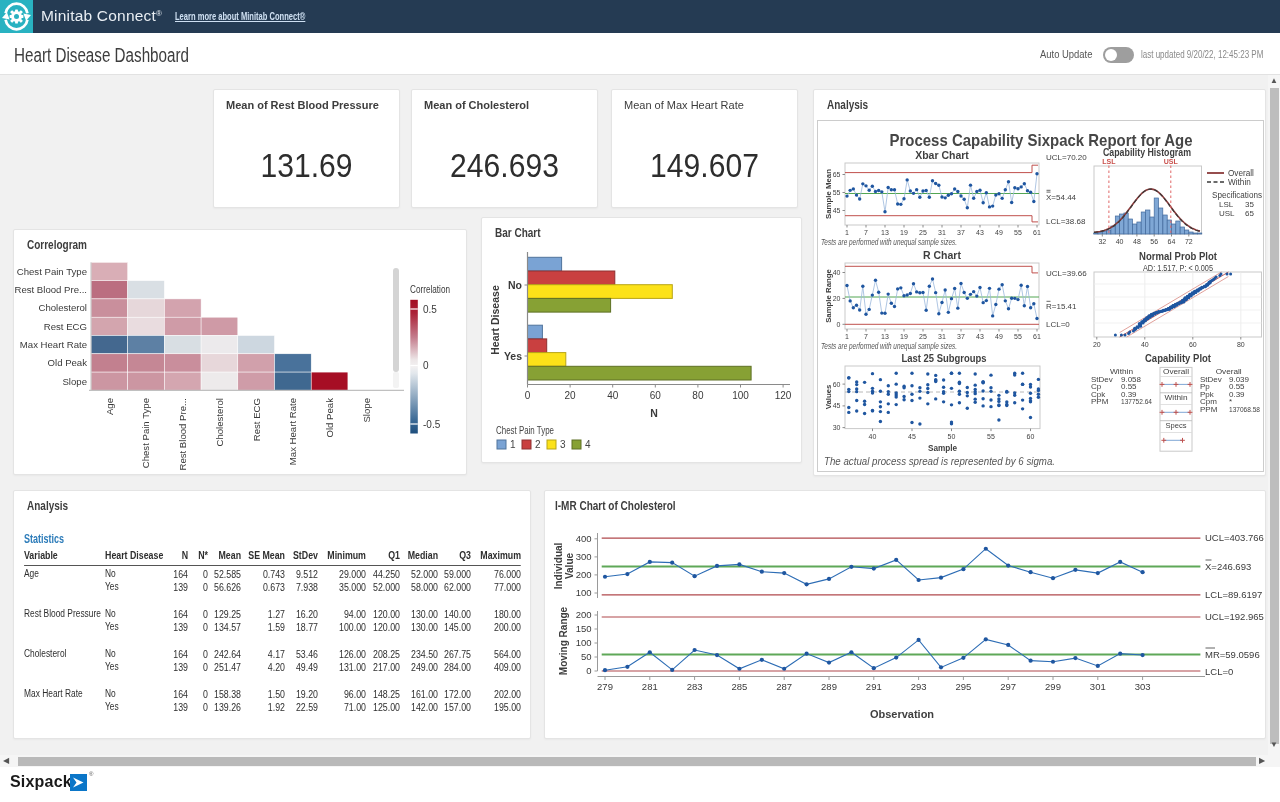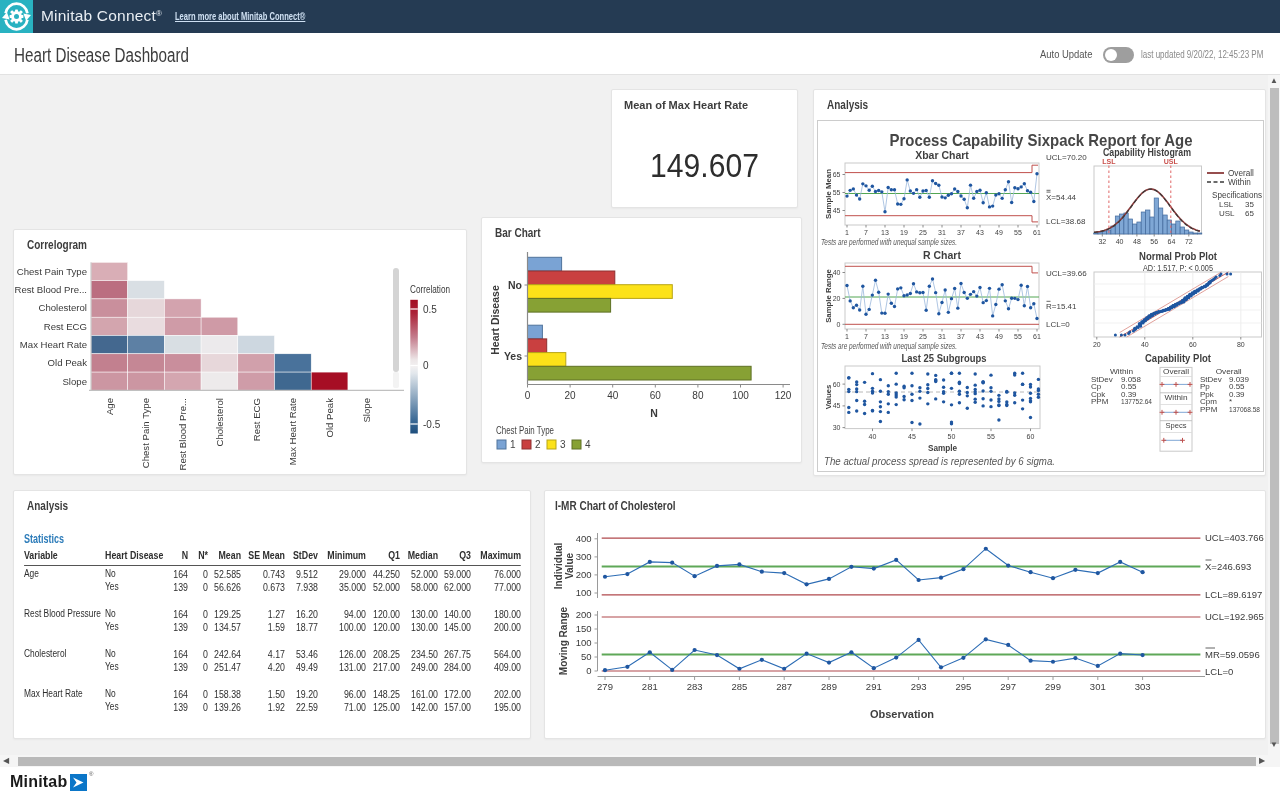--- a/index.html
+++ b/index.html
@@ -33,22 +33,30 @@
 </div>
 <div style="position:absolute;left:0;top:33px;width:1280px;height:42px;background:#fff;border-bottom:1px solid #e2e2e2">
 <div style="position:absolute;left:14px;top:11px;font-size:19.5px;color:#3d3d3d;white-space:nowrap;transform:scaleX(0.78);transform-origin:0 0">Heart Disease Dashboard</div>
 <div style="position:absolute;left:1040px;top:15px;font-size:11.5px;color:#555;white-space:nowrap;transform:scaleX(0.82);transform-origin:0 0">Auto Update</div>
 <div style="position:absolute;left:1103px;top:14px;width:31px;height:16px;background:#9e9e9e;border-radius:8px">
       <div style="position:absolute;left:2px;top:2px;width:12px;height:12px;background:#fff;border-radius:50%"></div>
     </div>
 <div style="position:absolute;left:1141px;top:16px;font-size:10px;color:#8a8a8a;white-space:nowrap;transform:scaleX(0.8);transform-origin:0 0">last updated 9/20/22, 12:45:23 PM</div>
 </div>
 <div style="position:absolute;left:0;top:75px;width:1280px;height:680px;background:#f1f1f1">
+    <div class="card" style="left:213px;top:14px;width:187px;height:119px">
+<div style="position:absolute;left:12px;top:9px;font-size:11px;font-weight:700;color:#3d3d3d;white-space:nowrap">Mean of Rest Blood Pressure</div>
+<div style="position:absolute;left:0;top:56px;width:100%;text-align:center;font-size:34px;color:#2d2d2d;transform:scaleX(0.885)">131.69</div>
+</div>
+    <div class="card" style="left:411px;top:14px;width:187px;height:119px">
+<div style="position:absolute;left:12px;top:9px;font-size:11px;font-weight:700;color:#3d3d3d;white-space:nowrap">Mean of Cholesterol</div>
+<div style="position:absolute;left:0;top:56px;width:100%;text-align:center;font-size:34px;color:#2d2d2d;transform:scaleX(0.885)">246.693</div>
+</div>
     <div class="card" style="left:611px;top:14px;width:187px;height:119px">
-<div style="position:absolute;left:12px;top:9px;font-size:11px;font-weight:700;color:#3d3d3d;white-space:nowrap">Mean of Max Heart Rate</div>
+<div style="position:absolute;left:12px;top:9px;font-size:11px;font-weight:400;color:#3d3d3d;white-space:nowrap">Mean of Max Heart Rate</div>
 <div style="position:absolute;left:0;top:56px;width:100%;text-align:center;font-size:34px;color:#2d2d2d;transform:scaleX(0.885)">149.607</div>
 </div>
     <div class="card" style="left:813px;top:14px;width:453px;height:387px">
 <div class="ct">Analysis</div>
 <div style="position:absolute;left:3px;top:30px;width:447px;height:352px;border:1px solid #ccc;background:#fff">
         <svg width="445" height="350" viewBox="0 0 445 350" style="position:absolute;left:0;top:0">
           <text x="223.0" y="25.0" font-size="17" fill="#464646" text-anchor="middle" font-weight="700" textLength="303" lengthAdjust="spacingAndGlyphs">Process Capability Sixpack Report for Age</text>
           <text x="124.0" y="38.0" font-size="10.5" fill="#3f3f3f" text-anchor="middle" font-weight="700">Xbar Chart</text>
           <rect x="27.0" y="42.0" width="194.0" height="62.0" fill="none" stroke="#c9c9c9" stroke-width="1"></rect>
           <line x1="24.5" y1="53.5" x2="27.0" y2="53.5" stroke="#8a8a8a" stroke-width="1"></line>
@@ -1081,18 +1089,18 @@
 <div style="position:absolute;left:0;top:0;width:12px;height:12px;color:#555;font-size:8px;line-height:12px;text-align:center">◀</div>
 <div style="position:absolute;left:18px;top:1.5px;width:1238px;height:9px;background:#b9b9b9"></div>
 <div style="position:absolute;right:12px;top:0;width:12px;height:12px;color:#555;font-size:8px;line-height:12px;text-align:center">▶</div>
 </div>
 <div style="position:absolute;left:1268px;top:75px;width:12px;height:680px;background:#f5f5f5">
 <div style="position:absolute;left:0;top:0;width:12px;height:12px;color:#555;font-size:8px;line-height:12px;text-align:center">▲</div>
 <div style="position:absolute;left:1.5px;top:13px;width:9px;height:656px;background:#bdbdbd"></div>
 <div style="position:absolute;left:0;bottom:4px;width:12px;height:12px;color:#555;font-size:8px;line-height:12px;text-align:center">▼</div>
 </div>
 <div style="position:absolute;left:0;top:767px;width:1280px;height:35px;background:#fff">
-<span style="position:absolute;left:10px;top:6px;font-size:16px;font-weight:700;color:#1a1a1a;letter-spacing:.2px">Minitab</span>
+<span style="position:absolute;left:10px;top:6px;font-size:16px;font-weight:700;color:#1a1a1a;letter-spacing:.2px">Sixpack</span>
 <svg width="17" height="17" viewBox="0 0 17 17" style="position:absolute;left:70px;top:7px">
 <rect width="17" height="17" fill="#0b76c8"></rect>
 <polygon points="3,3.5 13.5,8.5 3,13.5 6.5,8.5" fill="#fff"></polygon>
 </svg>
 <span style="position:absolute;left:89px;top:4px;font-size:6px;color:#555">®</span>
 </div>
 </body></html>

